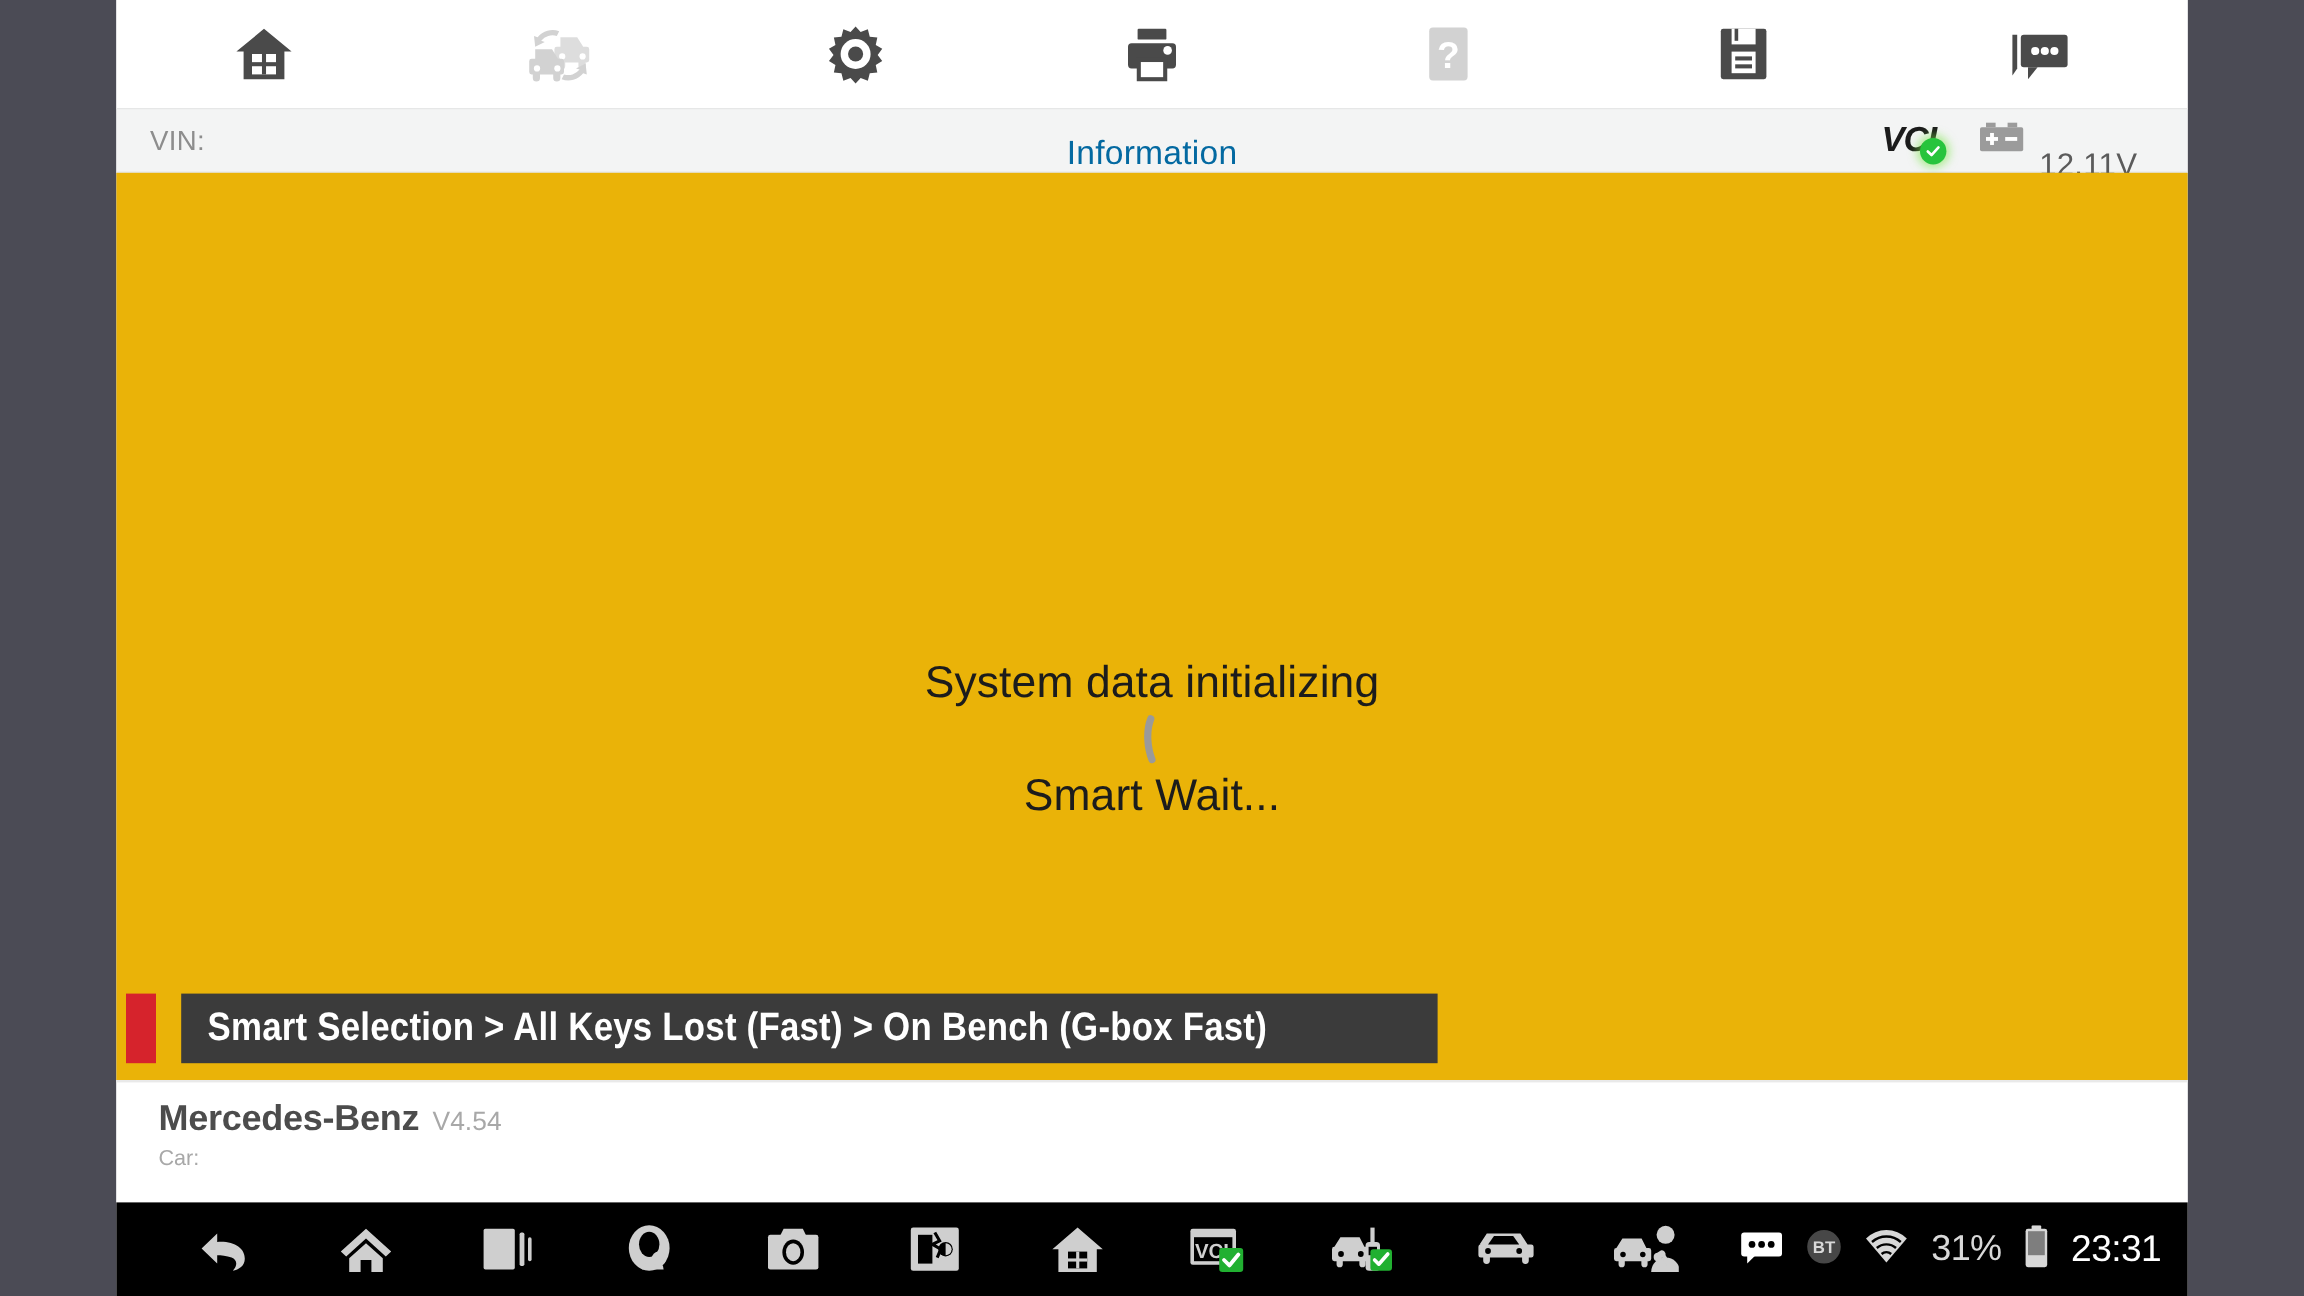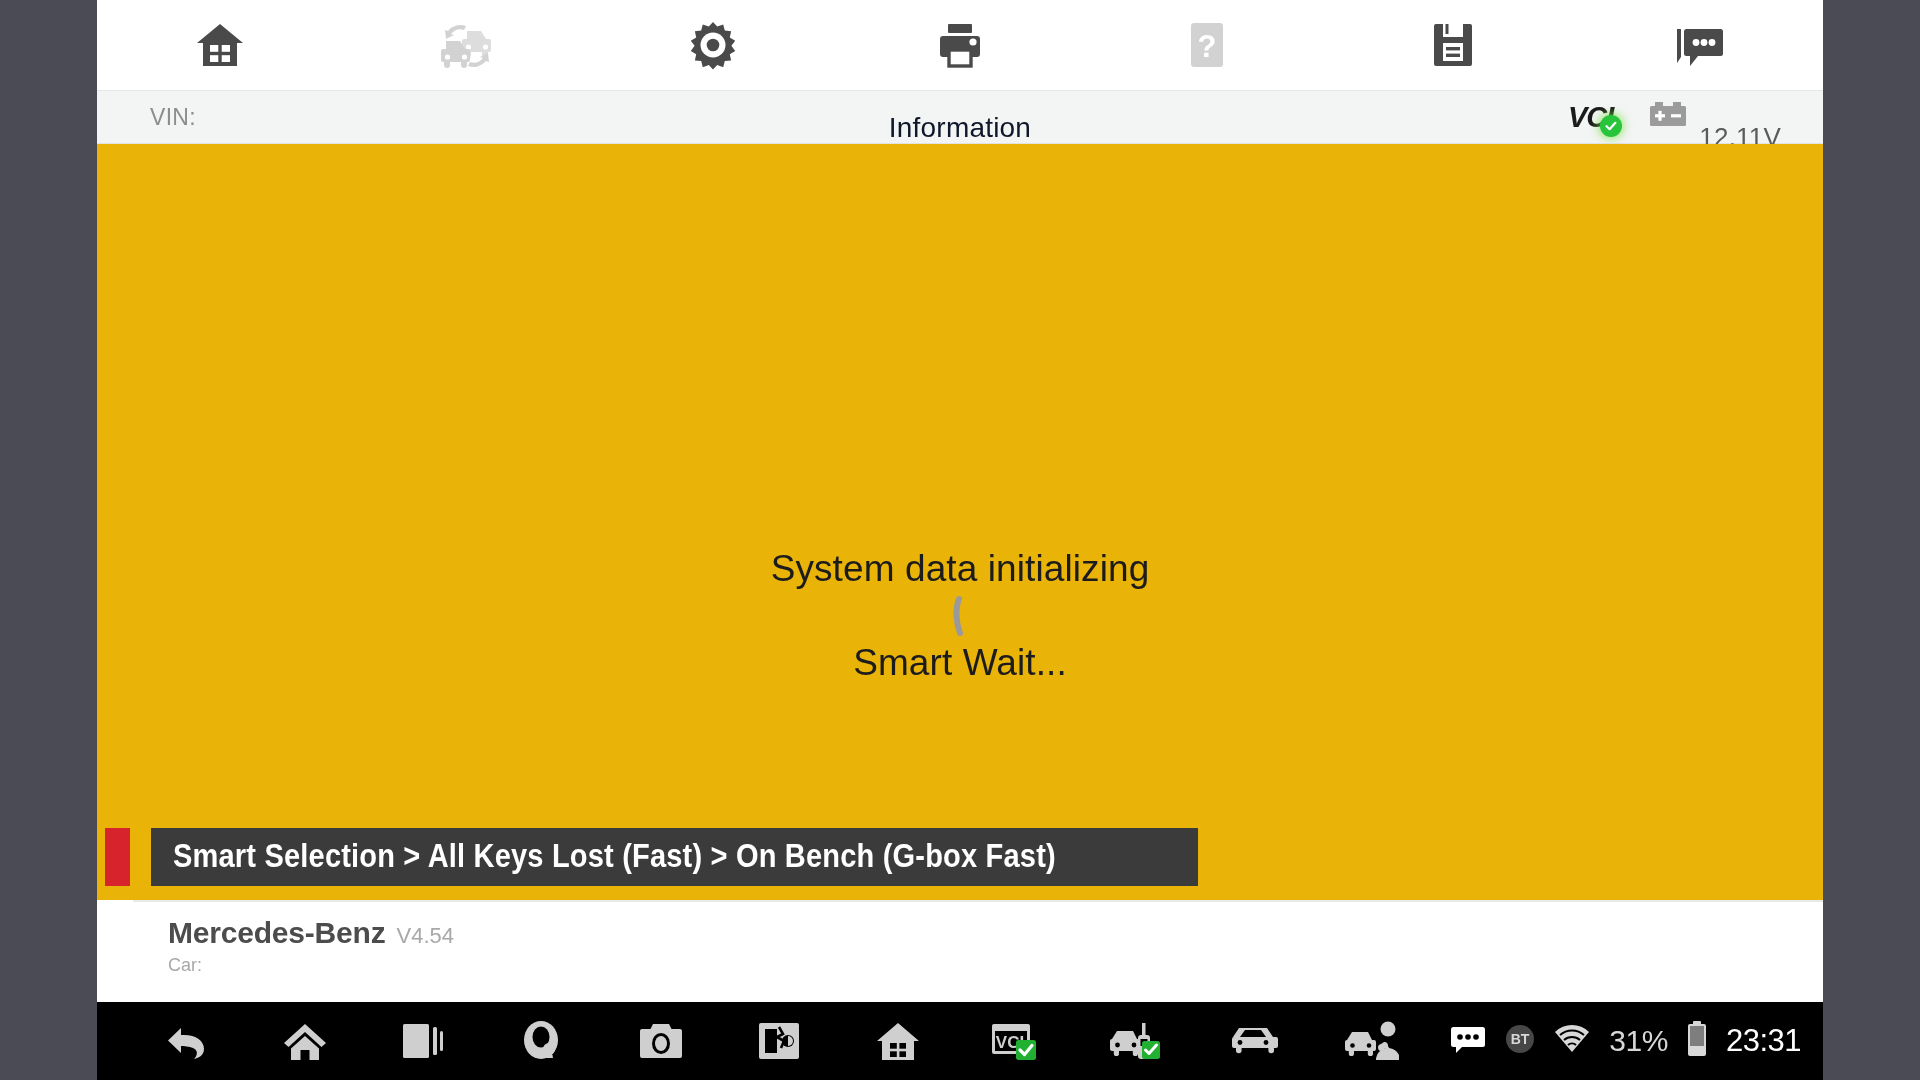--- a/index.html
+++ b/index.html
@@ -45,30 +45,30 @@
   .infobar {
     height:54px;
     background:#f3f4f4;
     border-top:1px solid #e6e7e7;
     border-bottom:1px solid #e2e3e3;
     display:flex; align-items:center;
     position:relative;
     flex-shrink:0;
   }
   .vin {
-    padding-left:53px;
+    padding-left:28px;
     font-size:23px;
     color:#8d8d8d;
     letter-spacing:.3px;
   }
   .info-title {
     position:absolute; left:0; right:0;
     text-align:center;
     font-size:28px;
-    color:#0f172a;
+    color:#0369a1;
     letter-spacing:.2px;
     margin-top:21px;
   }
   .status-right {
     margin-left:auto;
     display:flex; align-items:center;
     gap:36px;
     padding-right:42px;
   }
   .vci-wrap { position:relative; display:flex; align-items:center; }
@@ -141,21 +141,20 @@
     letter-spacing:.2px;
   }
 
   
   .vfooter {
     height:102px;
     background:#ffffff;
     border-top:2px solid #e9e9e9;
     padding:14px 0 0 35px;
     flex-shrink:0;
-    margin-left:36px;
   }
   .vf-line1 { display:flex; align-items:baseline; gap:11px; }
   .vf-make {
     font-size:30px; font-weight:bold; color:#4c4c4c;
     letter-spacing:-.2px;
   }
   .vf-ver { font-size:22px; color:#a8a8a8; }
   .vf-car { font-size:18px; color:#a8a8a8; margin-top:5px; }
 
   

